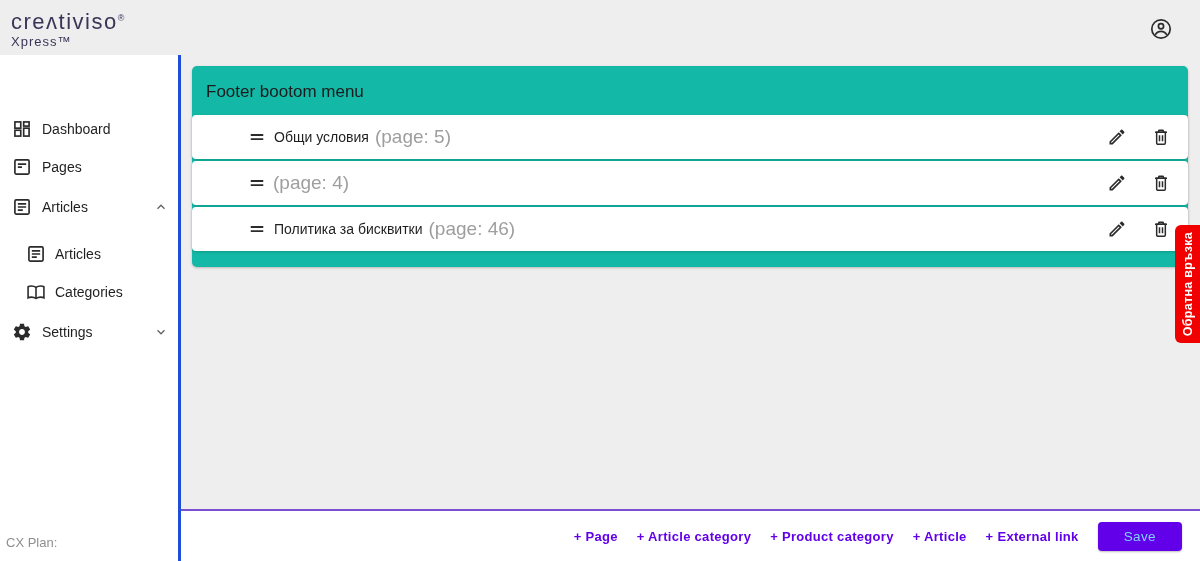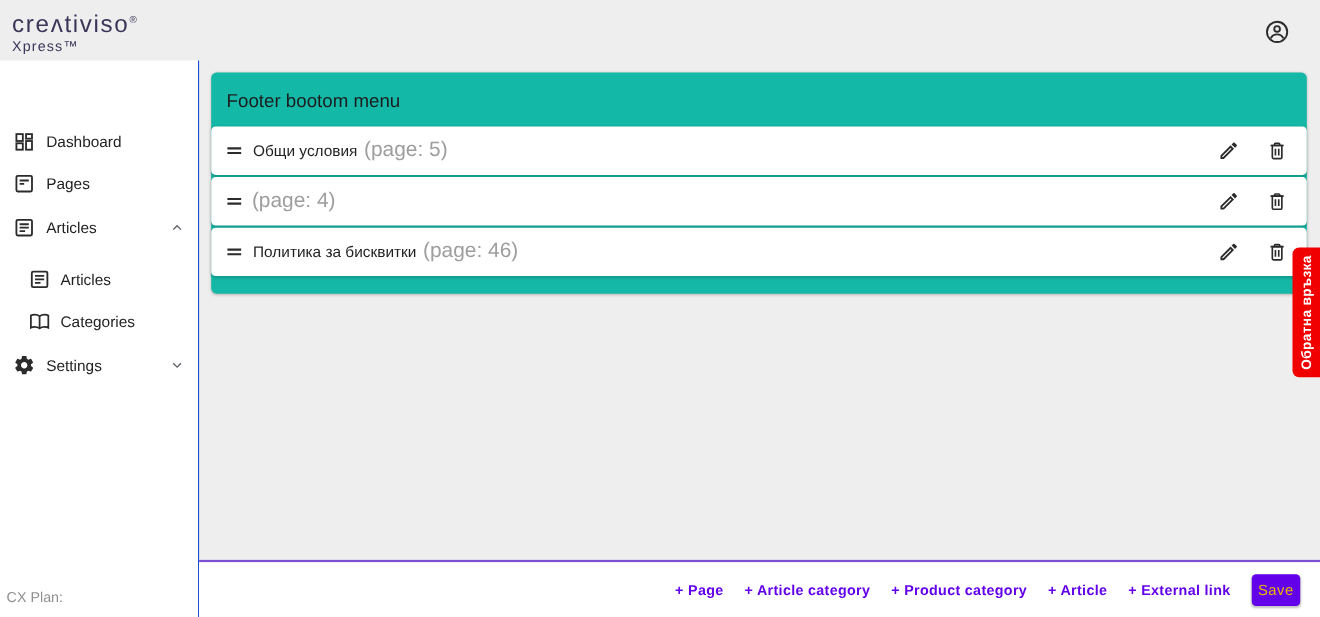--- a/index.html
+++ b/index.html
@@ -16,21 +16,21 @@
   .header { position:absolute; top:0; left:0; width:1200px; height:55px; background:#eeeeee; }
   .logo { position:absolute; left:11px; top:11px; color:#3a3658; line-height:1; cursor:pointer; }
   .logo-main { font-size:22px; font-weight:400; letter-spacing:1.5px; }
   .logo-reg { font-size:9px; vertical-align:super; letter-spacing:0; }
   .logo-sub { font-size:13px; letter-spacing:1px; margin-top:2px; }
   .account-btn { position:absolute; right:27px; top:17px; width:24px; height:24px; cursor:pointer; }
 
   
   .sidebar {
     position:absolute; top:55px; left:0; width:181px; height:506px;
-    background:#ffffff; border-right:1px solid #1d4ed8;text-align:center;
+    background:#ffffff; border-right:3px solid #1d4ed8;text-align:center;
   }
   .nav-item {
     position:absolute; left:0; width:180px; height:30px;
     display:flex; align-items:center; cursor:pointer;
   }
   .nav-item .nav-icon { margin-left:12px; width:20px; height:20px; flex:0 0 20px; }
   .nav-item.child .nav-icon { margin-left:26px; }
   .nav-item .nav-label { margin-left:10px; font-size:14px; font-weight:500; color:#1f1f1f; }
   .nav-item.child .nav-label { margin-left:9px; }
   .nav-chevron { position:absolute; right:12px; width:14px; height:14px; }
@@ -46,21 +46,21 @@
   }
   .card-title {
     position:absolute; left:14px; top:16px;
     font-size:17px; font-weight:500; color:#1c1c1e;
   }
   .rows { position:absolute; left:0; top:49px; width:996px; }
   .menu-row {
     position:relative; width:996px; height:44px; margin-bottom:2px;
     background:#ffffff; border-radius:4px;
     box-shadow:0 1px 3px rgba(0,0,0,0.18);
-    display:flex; align-items:center;
+    display:flex; align-items:center;padding-left:44px;
   }
   .drag-handle { margin-left:11px; width:20px; height:20px; cursor:grab; }
   .row-label { margin-left:7px; font-size:14px; font-weight:500; color:#1f1f1f; }
   .row-meta { margin-left:6px; font-size:19px; color:#9e9e9e; }
   .row-actions { margin-left:auto; display:flex; align-items:center; gap:9px; padding-right:10px; }
   .icon-btn {
     width:35px; height:35px; border:none; background:transparent; border-radius:50%;
     display:flex; align-items:center; justify-content:center; cursor:pointer;
   }
 
@@ -82,24 +82,24 @@
     position:absolute; left:181px; top:509px; width:1019px; height:52px;
     background:#ffffff; border-top:2px solid #7b4fd0;
     display:flex; align-items:center; justify-content:flex-end; gap:19px;
     padding-right:18px;
   }
   .footer-link {
     font-size:13px; font-weight:700; letter-spacing:0.3px;
     text-decoration:none; cursor:pointer;
   }
   .save-btn {
-    border:none; border-radius:4px; color:#eab308;
+    border:none; border-radius:4px; color:#7dd3fc;
     font-family:"Liberation Sans", sans-serif;
     font-size:13.5px; font-weight:500; letter-spacing:0.4px;
-    padding:7px 6px; cursor:pointer;
+    padding:7px 26px; cursor:pointer;
     box-shadow:0 1px 2px rgba(0,0,0,0.25);
   }
 </style>
 </head>
 <body>
 
 <div class="header">
   <div class="logo">
     <div class="logo-main"><span>creʌtiviso</span><span class="logo-reg">®</span></div>
     <div class="logo-sub">Xpress™</div>

